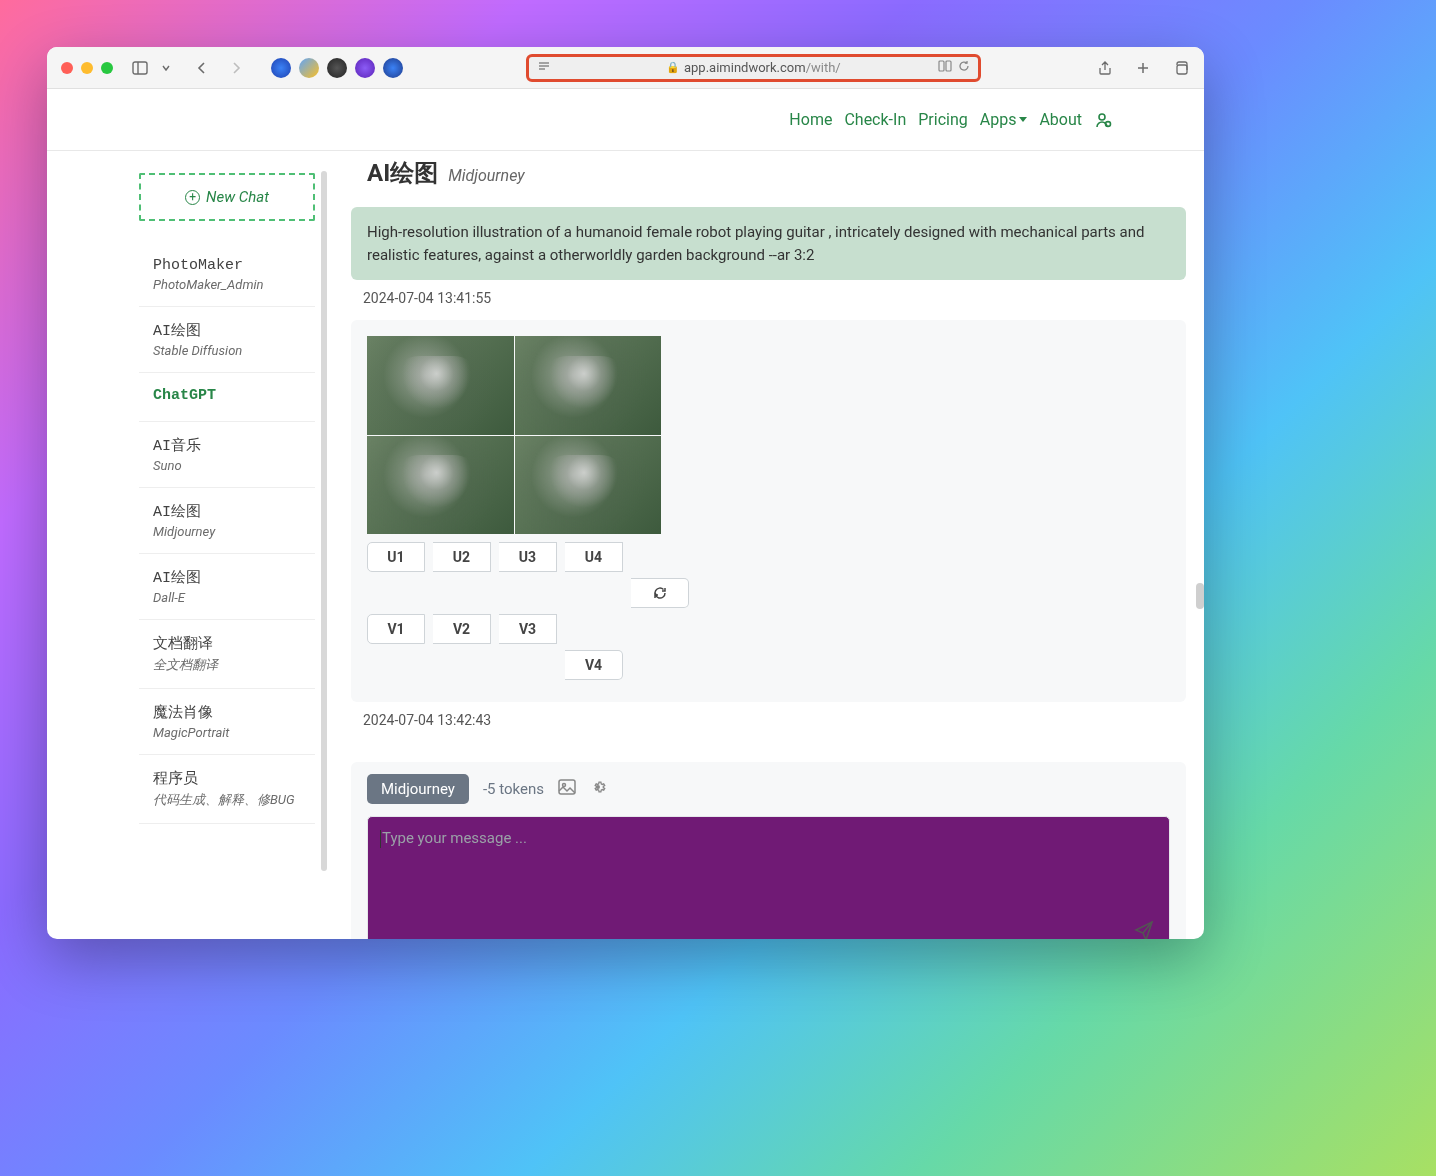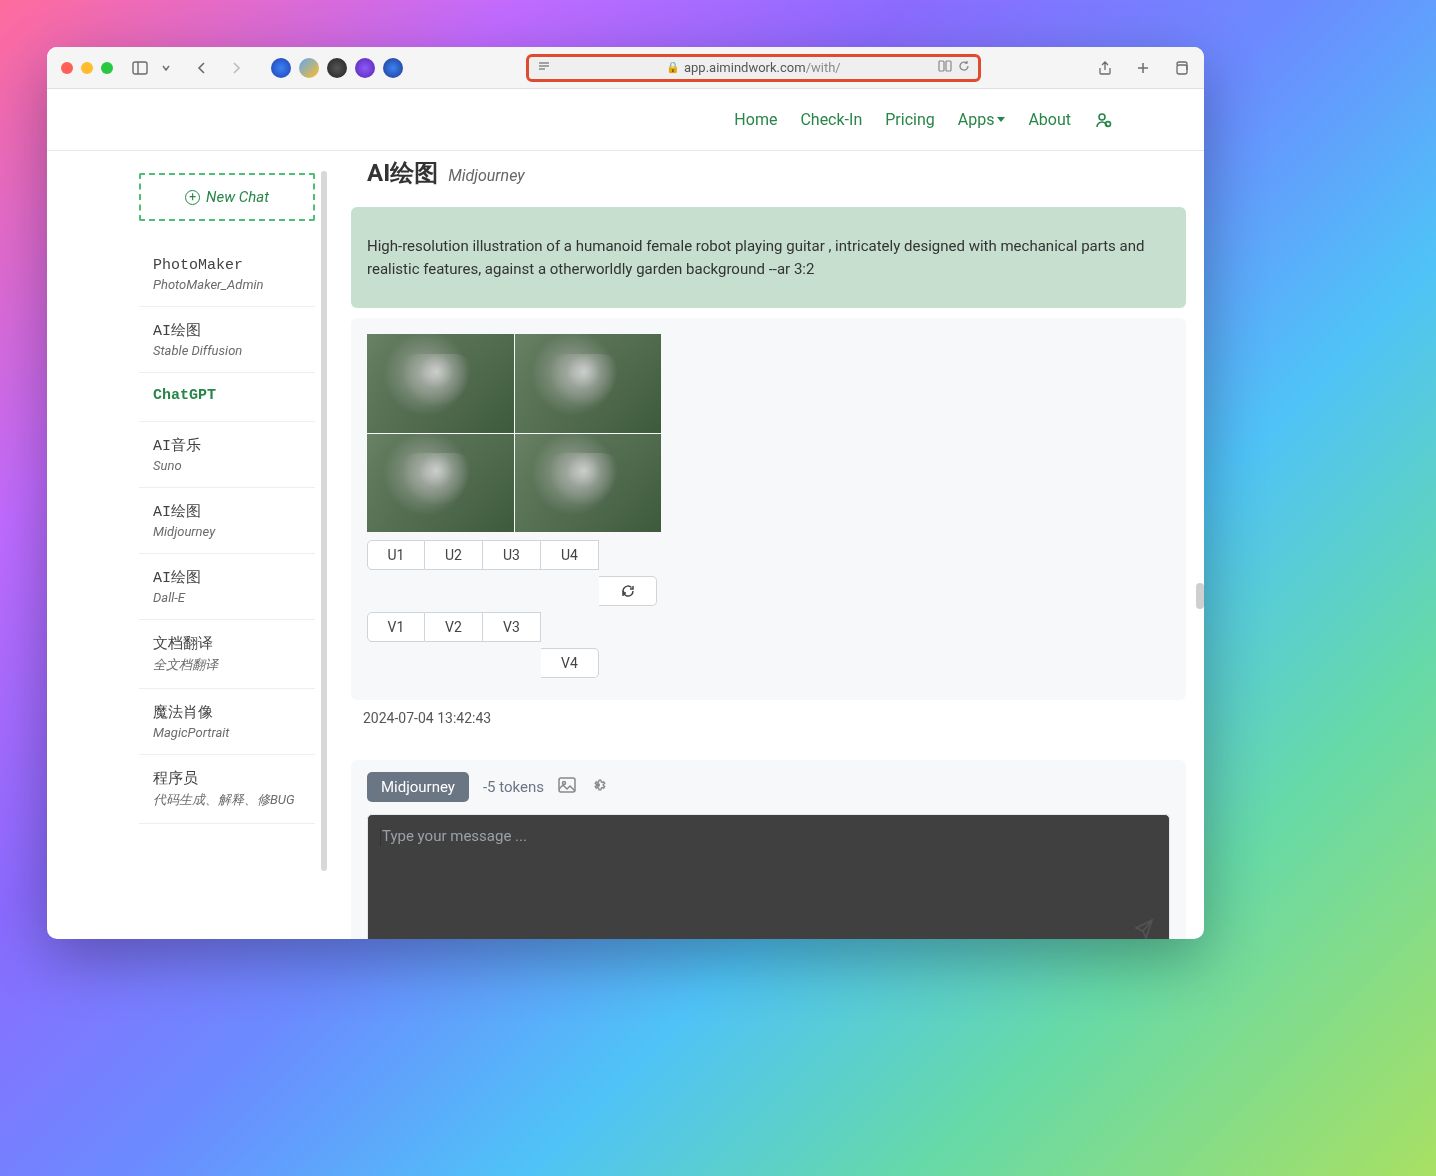--- a/index.html
+++ b/index.html
@@ -64,21 +64,21 @@
     .addr .lock { font-size: 11px; margin-right: 4px; color: #888; }
     .tb-right { display: flex; gap: 20px; margin-left: auto; }
     
     .topnav {
       height: 62px;
       border-bottom: 1px solid #e8e8e8;
       display: flex;
       align-items: center;
       justify-content: flex-end;
       padding: 0 92px 0 92px;
-      gap: 23px;
+      gap: 12px;
     }
     .topnav a {
       color: #288648;
       font-size: 16px;
       text-decoration: none;
       cursor: pointer;
     }
     .apps-drop { display: flex; align-items: center; gap: 3px; }
     .user-ic { width: 18px; height: 18px; color: #288648; }
     
@@ -132,21 +132,21 @@
       align-items: baseline;
       gap: 10px;
       margin: 6px 0 18px 16px;
     }
     .chat-head-title { font-size: 24px; font-weight: 700; color: #333; }
     .chat-head-sub { font-size: 16px; color: #666; font-style: italic; }
     
     .prompt-bubble {
       background: #c7dfcf;
       border-radius: 6px;
-      padding: 28px 16px;
+      padding: 14px 16px;
       font-size: 15px;
       color: #333;
       line-height: 1.5;
       margin-bottom: 10px;
     }
     .timestamp { font-size: 14px; color: #565656; margin: 6px 0 14px 12px; }
     
     .response-bubble {
       background: #f7f8f9;
       border-radius: 6px;
@@ -158,21 +158,21 @@
       height: 198px;
       display: grid;
       grid-template-columns: 1fr 1fr;
       grid-template-rows: 1fr 1fr;
       gap: 1px;
       margin-bottom: 8px;
     }
     .qimg { background: #5a7858; position: relative; overflow: hidden; }
     .qimg::before { content:''; position:absolute; inset:0; background: radial-gradient(circle at 40% 40%, rgba(200,200,200,0.6) 0%, rgba(80,100,80,0.2) 40%, transparent 70%), linear-gradient(135deg, #6b8365 0%, #3d5a3d 100%); }
     .qimg::after { content:''; position:absolute; top:20%; left:20%; width:55%; height:60%; background: radial-gradient(ellipse at 50% 30%, rgba(220,220,220,0.8) 0%, rgba(180,180,180,0.4) 30%, transparent 60%); border-radius: 30%; }
-    .btn-row { display: flex; gap: 0; margin-bottom: 6px; }
+    .btn-row { display: flex; gap: 8px; margin-bottom: 6px; font-weight: bold; }
     .mj-btn {
       flex: 0 0 58px;
       height: 30px;
       background: #fff;
       border: 1px solid #cfd4d8;
       display: flex;
       align-items: center;
       justify-content: center;
       font-size: 14px;
       color: #444;
@@ -195,21 +195,21 @@
       padding: 6px 14px;
       border-radius: 5px;
       font-size: 15px;
       cursor: pointer;
     }
     .tokens { color: #6b7684; font-size: 15px; }
     .input-ic { color: #888; cursor: pointer; }
     .textbox {
       width: 100%;
       height: 142px;
-      background: #404040;
+      background: #701a75;
       border: 1px solid #e5e7ea;
       border-radius: 5px;
       padding: 12px;
       font-size: 15px;
       color: #888;
       position: relative;
     }
     .textbox-ph { color: #9aa0a7; }
     .cursor-blink { display: inline-block; width: 1px; height: 18px; background: #333; vertical-align: middle; margin-right: 1px; }
     .send-btn {
@@ -375,20 +375,21 @@
 
     <div class="main">
       <div class="chat-head">
         <span class="chat-head-title">AI绘图</span>
         <span class="chat-head-sub">Midjourney</span>
       </div>
 
       <div class="prompt-bubble">
         <span>High-resolution illustration of a humanoid female robot playing guitar , intricately designed with mechanical parts and realistic features, against a otherworldly garden background --ar 3:2</span>
       </div>
+      <div class="timestamp">2024-07-04 13:41:55</div>
 
       <div class="response-bubble">
         <div class="quad">
           <div class="qimg"></div>
           <div class="qimg"></div>
           <div class="qimg"></div>
           <div class="qimg"></div>
         </div>
         <div class="btn-row" id="u-row">
             <div class="mj-btn">U1</div>

